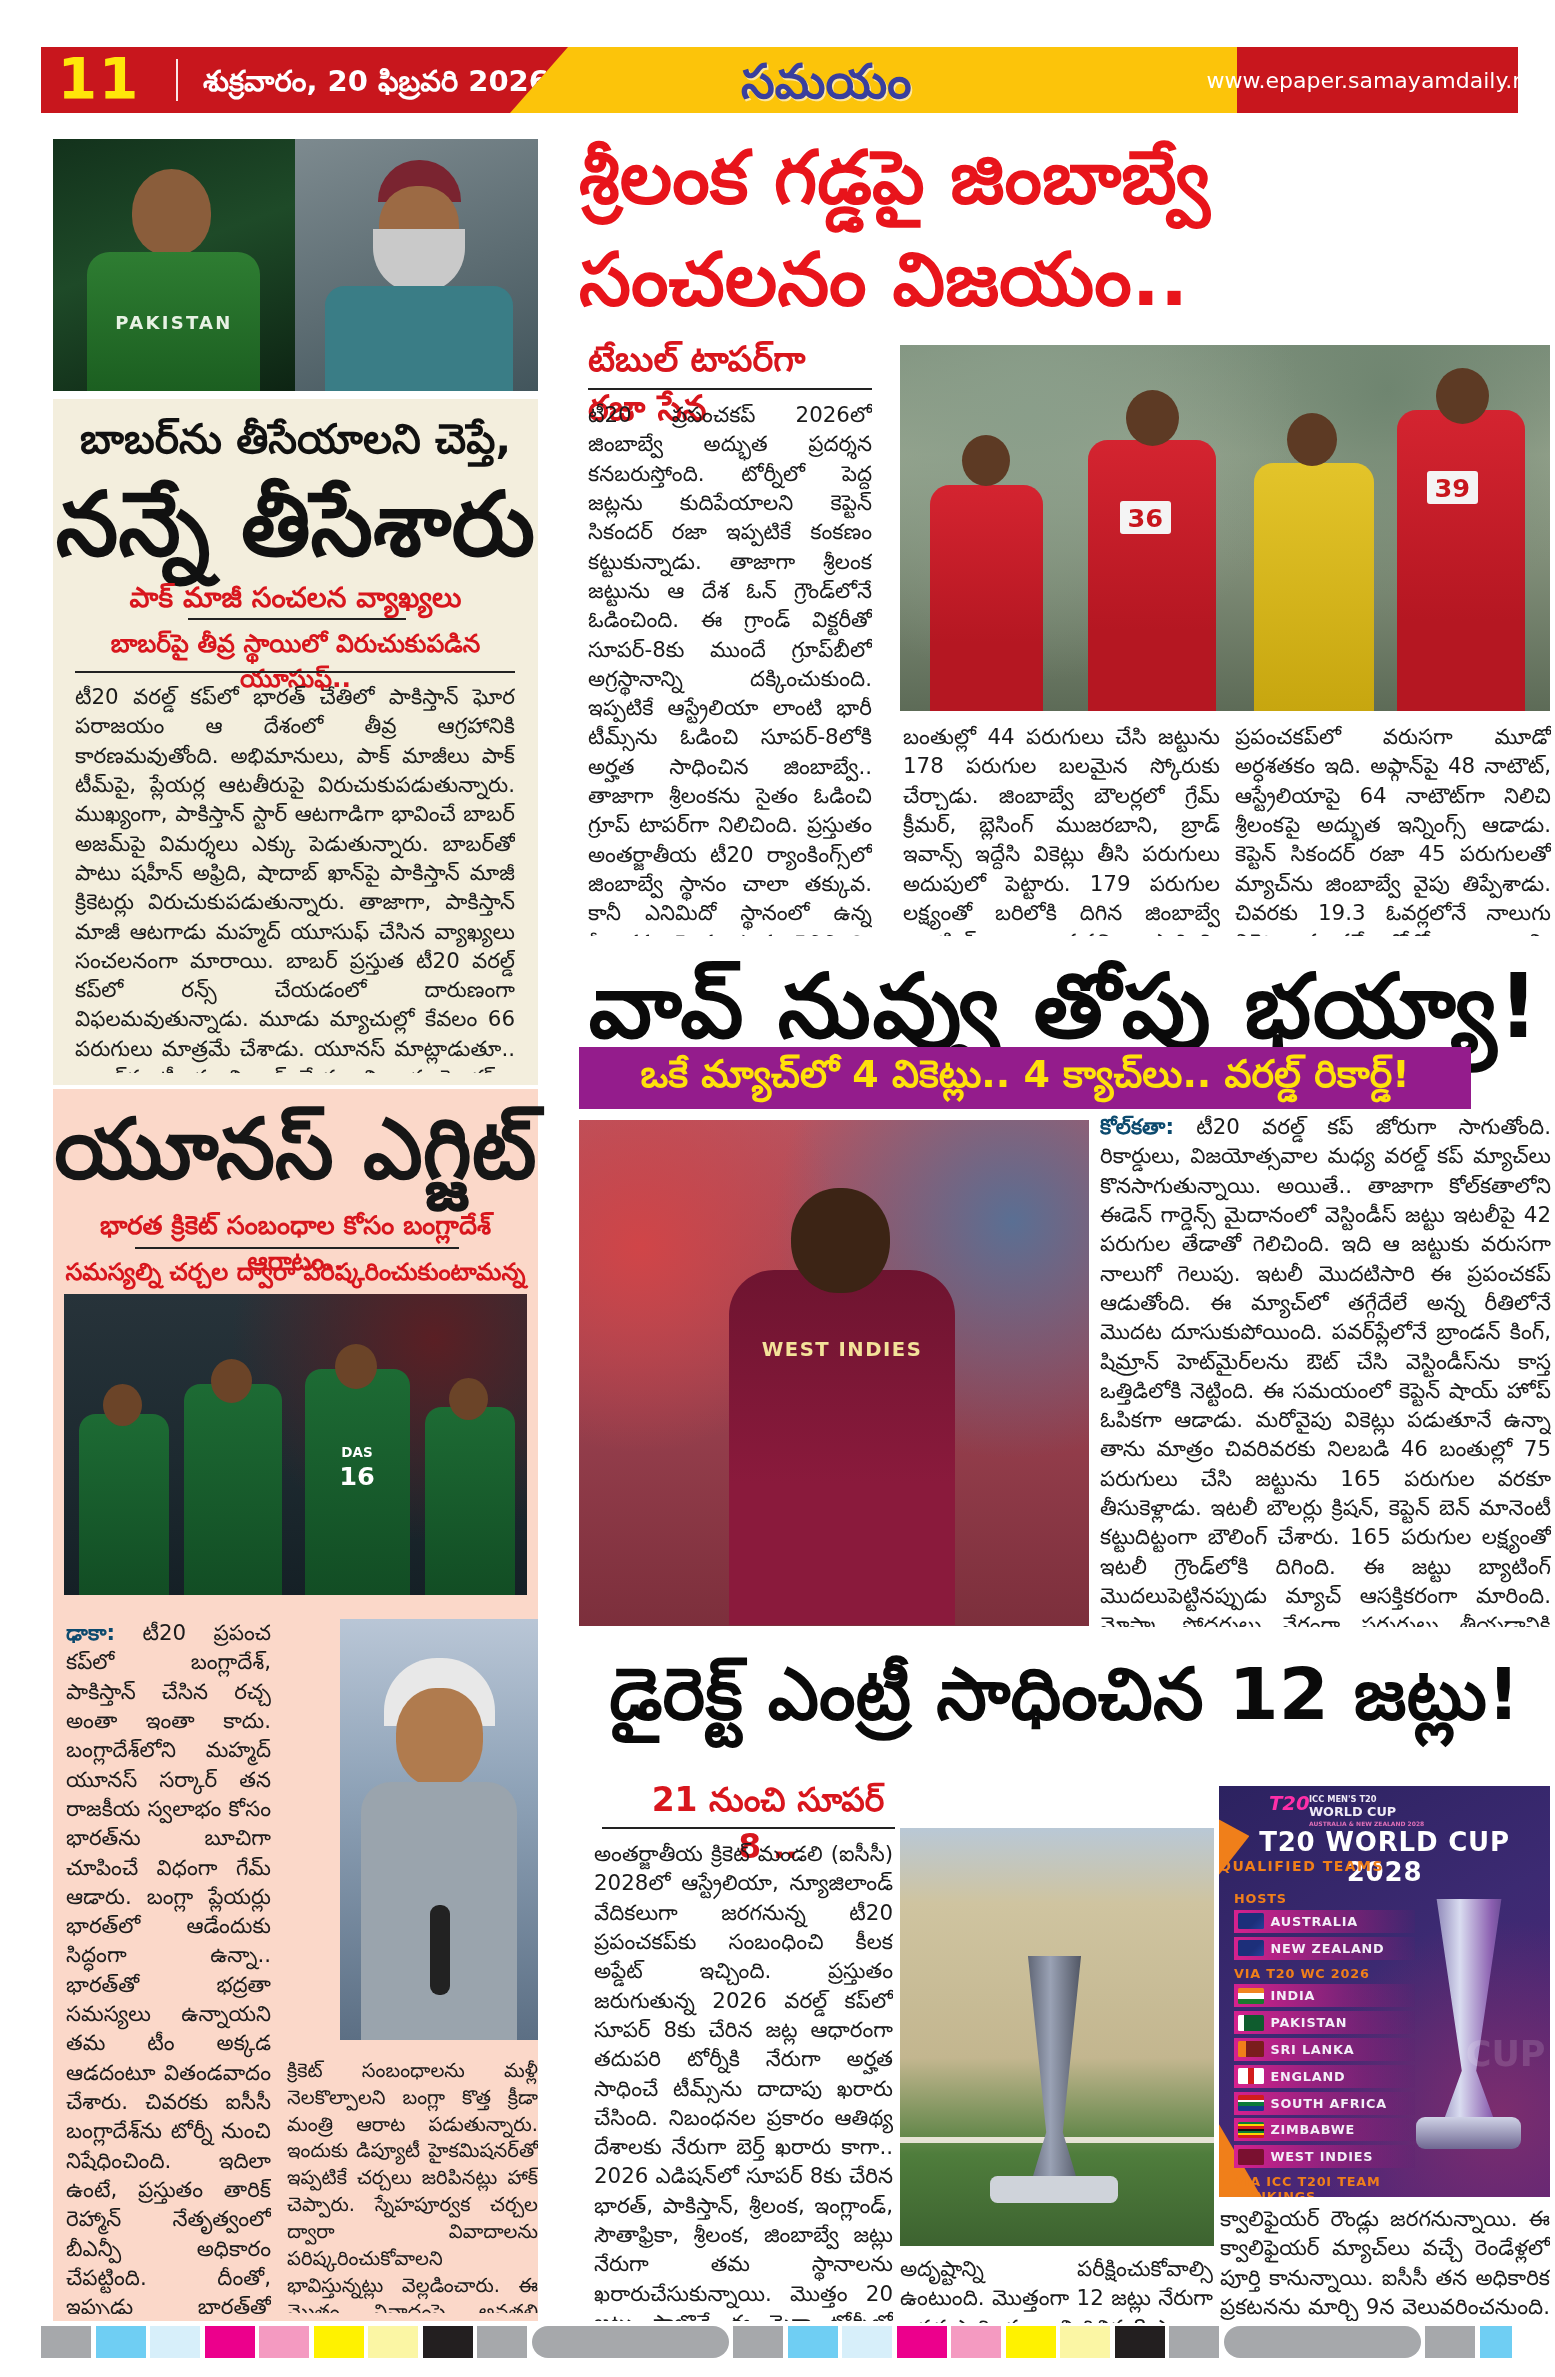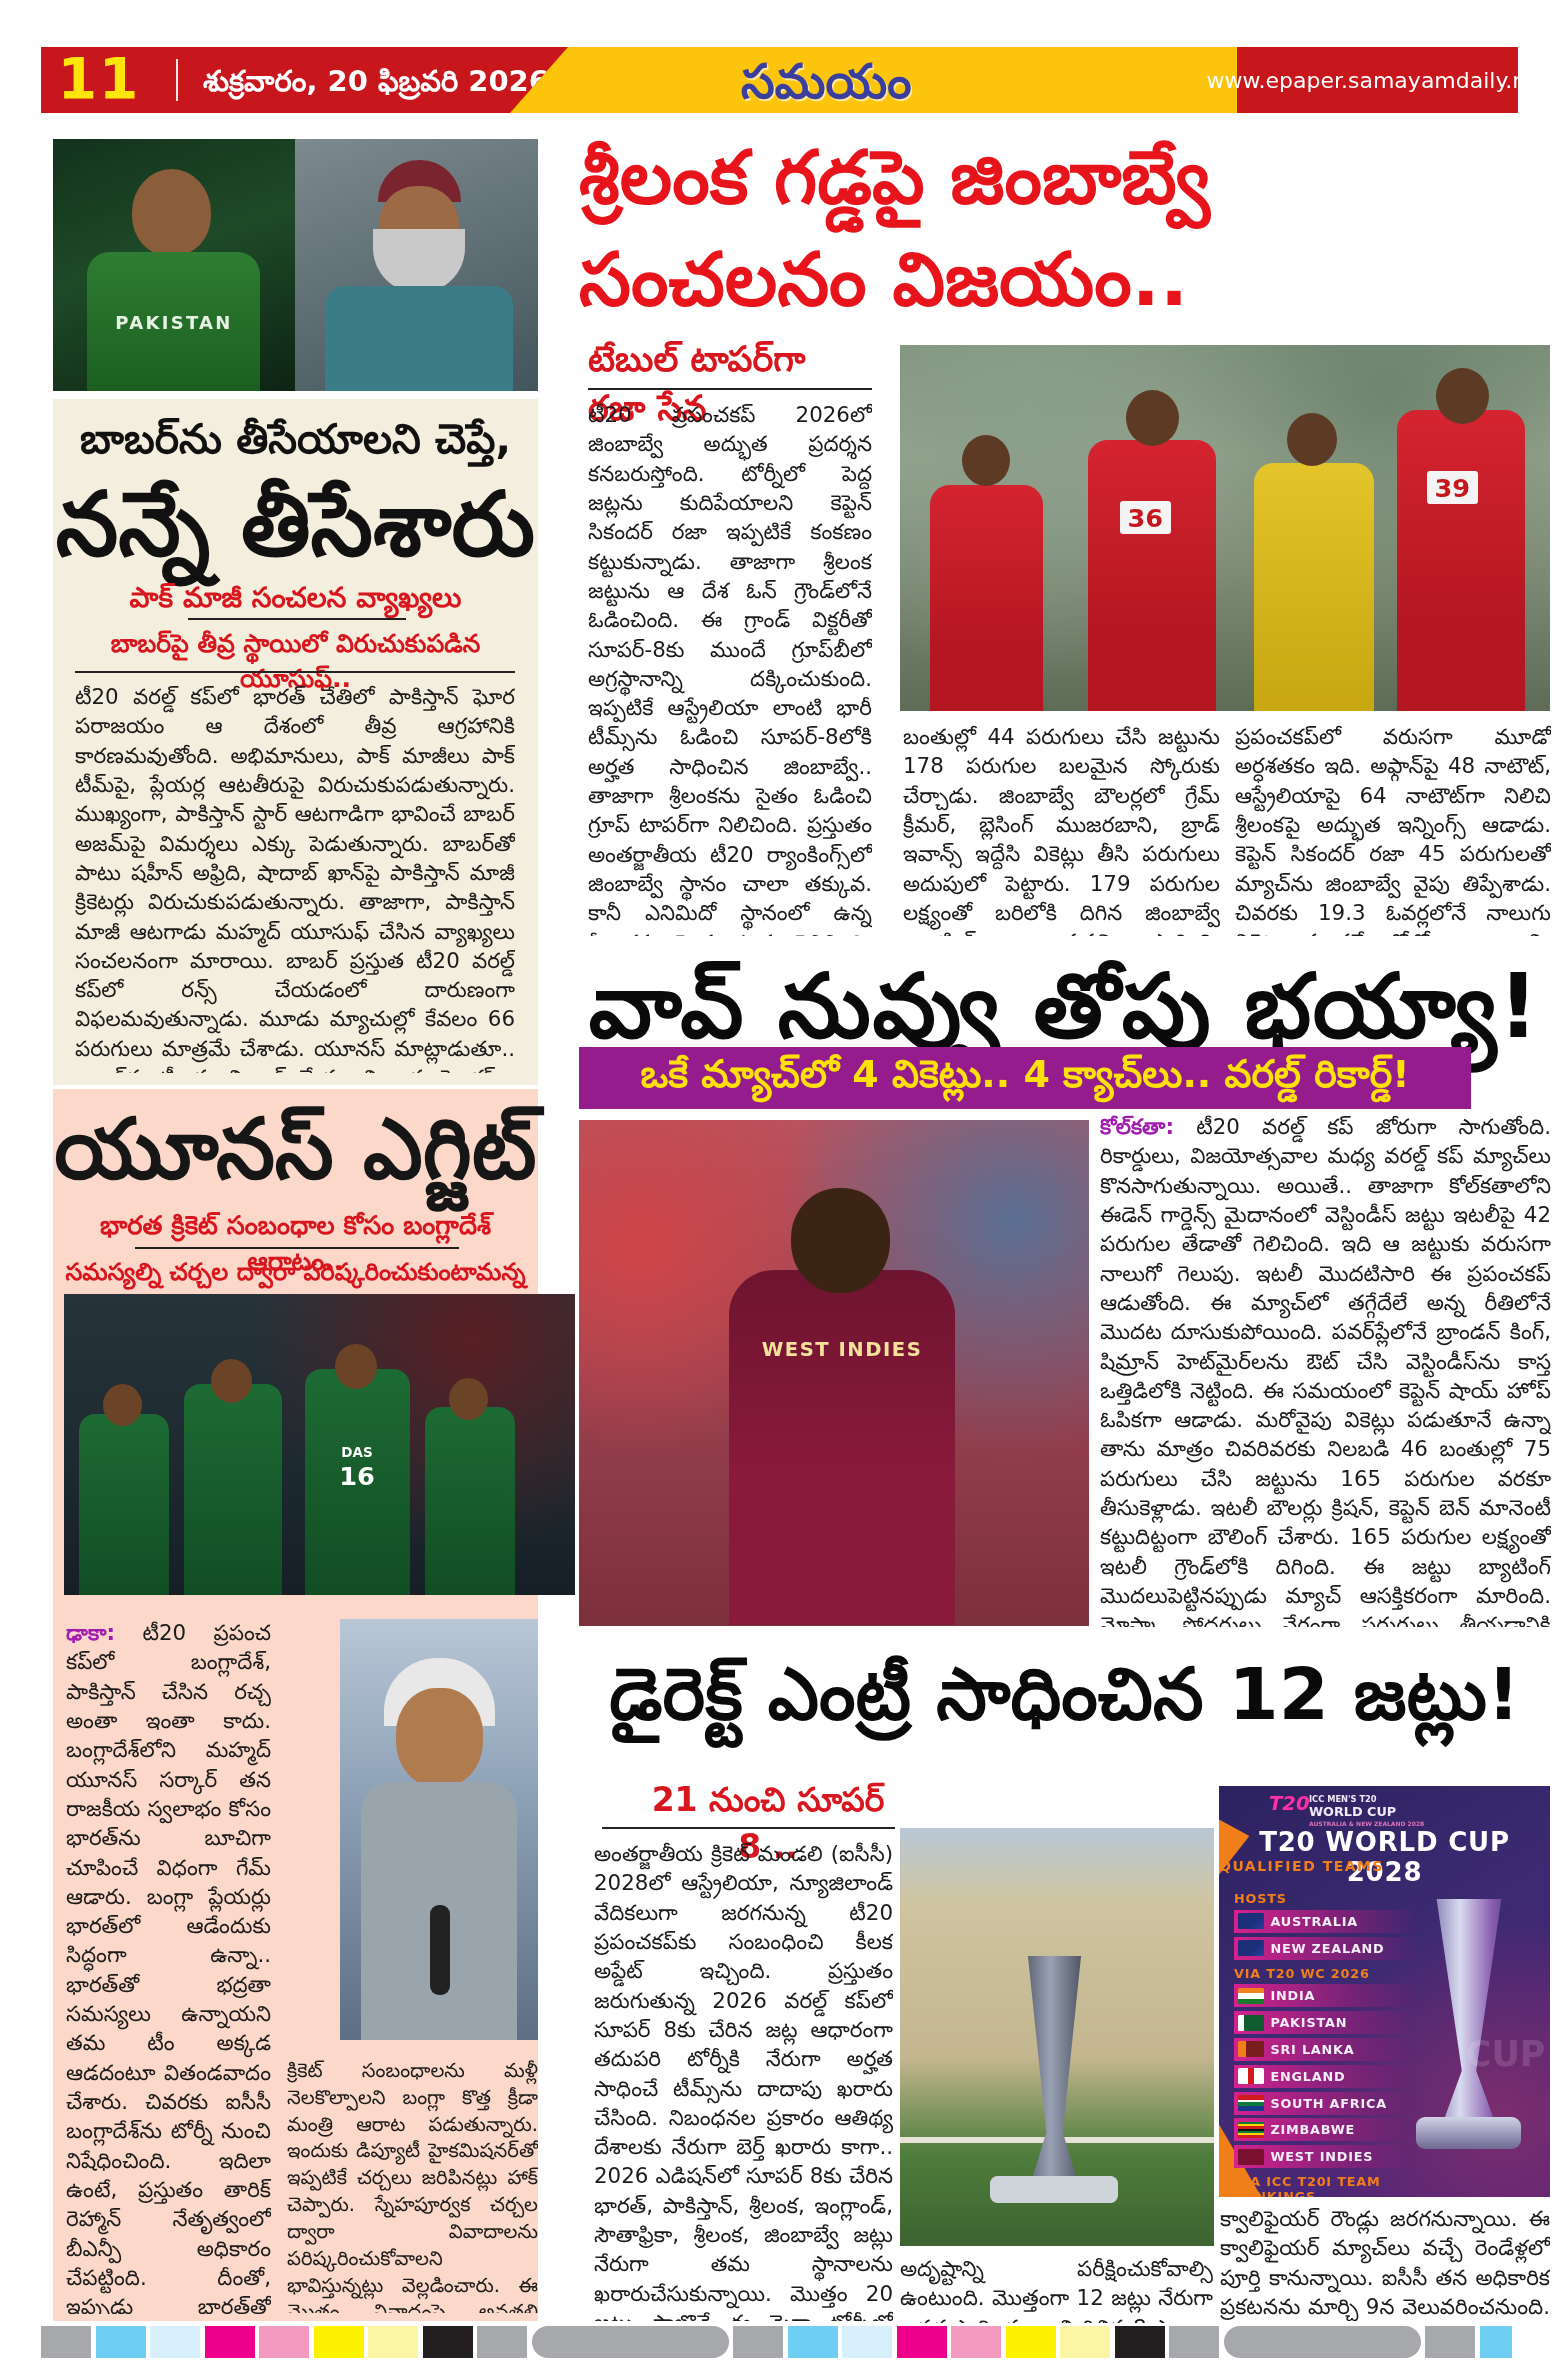--- a/index.html
+++ b/index.html
@@ -67,30 +67,30 @@
   #photo-wi{left:579px;top:1120px;width:510px;height:506px;background:
      radial-gradient(circle at 12% 25%,#d04548 0%,rgba(0,0,0,0) 35%),
      radial-gradient(circle at 85% 20%,#5a6f93 0%,rgba(0,0,0,0) 40%),
      linear-gradient(180deg,#b9535f 0%,#9e4452 45%,#7c2f3c 100%);}
   #photo-wi .torso{position:absolute;left:150px;top:150px;width:226px;height:355px;border-radius:45px 45px 0 0;
      background:linear-gradient(180deg,#6e1430 0%,#8a1a3c 60%);}
   #photo-wi .head{position:absolute;left:212px;top:68px;width:99px;height:105px;border-radius:48%;background:#3c2415;}
   #photo-wi .jtxt{position:absolute;left:150px;top:218px;width:226px;text-align:center;color:#f4e29a;
      font-size:19.6px;font-weight:bold;letter-spacing:1.5px;}
   #wi-body{left:1100px;top:1112px;width:451px;height:515px;}
-  .dateline{font-weight:bold;color:#a21caf;}
+  .dateline{font-weight:bold;color:#0c4a6e;}
 
   
   #box-yunus{left:53px;top:1089px;width:485px;height:1232px;background:#fbd8c9;}
   #yun-h{left:53px;top:1100px;width:485px;text-align:center;font-size:84px;font-weight:bold;color:#161616;}
   #yun-sub1{left:53px;top:1210px;width:485px;text-align:center;font-size:25.6px;}
   #yun-sub2{left:53px;top:1258px;width:485px;text-align:center;font-size:24px;}
   #photo-bang{left:64px;top:1294px;width:463px;height:301px;background:
      radial-gradient(circle at 80% 15%,#5a1f24 0%,rgba(0,0,0,0) 45%),
-     linear-gradient(180deg,#27333a 0%,#1d2a30 55%,#152026 100%); padding-left: 48px;}
+     linear-gradient(180deg,#27333a 0%,#1d2a30 55%,#152026 100%);}
   .bang-player{position:absolute;bottom:0;border-radius:16.6px 16.6px 0 0;background:linear-gradient(180deg,#1d6b34,#124d24);}
   .bang-head{position:absolute;border-radius:50%;background:#6b4428;}
   #photo-bang .jtxt{position:absolute;color:#fff;font-weight:bold;text-align:center;}
   #photo-yunus{left:340px;top:1619px;width:198px;height:421px;background:
      linear-gradient(180deg,#b9c6d6 0%,#8fa3b8 40%,#5c6f84 100%);}
   #photo-yunus .hair{position:absolute;left:44px;top:39px;width:111px;height:68px;border-radius:53px 53px 0 0;background:#e8e8e8;}
   #photo-yunus .face{position:absolute;left:56px;top:69px;width:87px;height:99px;border-radius:46%;background:#b07b4e;}
   #photo-yunus .coat{position:absolute;left:21px;top:163px;width:156px;height:259px;border-radius:30px 30px 0 0;background:#9aa4ad;}
   #photo-yunus .mic{position:absolute;left:90px;top:286px;width:19.6px;height:90px;background:#222;border-radius:9px;}
 

